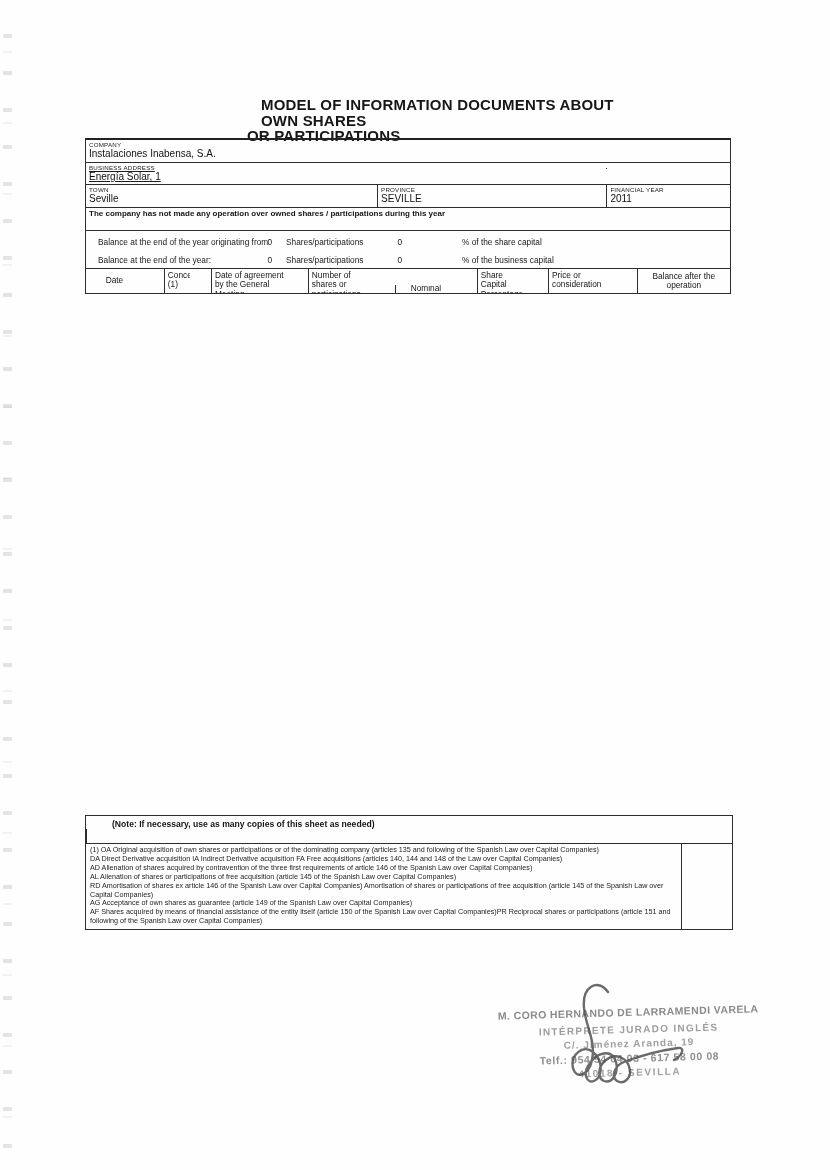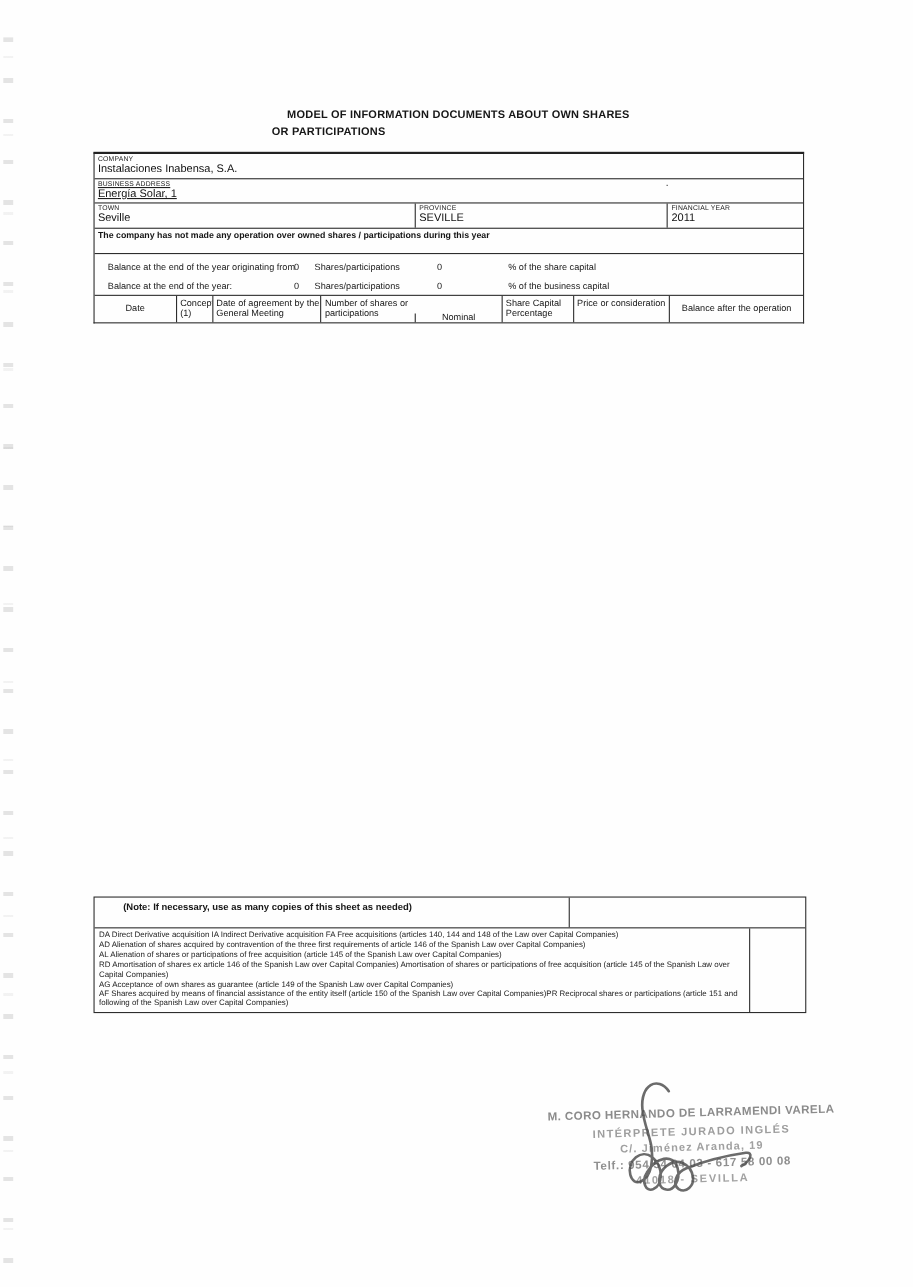--- a/index.html
+++ b/index.html
@@ -10,32 +10,32 @@
   }
   
   .scan-edge {
     position:absolute; left:3px; top:34px; width:9px; height:1120px;
     background:
       repeating-linear-gradient(to bottom, rgba(70,70,70,.14) 0 4px, transparent 4px 37px),
       repeating-linear-gradient(to bottom, transparent 0 17px, rgba(90,90,90,.07) 17px 19px, transparent 19px 71px);
   }
   .title {
     position:absolute; left:247px; top:97px; width:380px;
-    font-size:10px; font-weight:bold; letter-spacing:.2px; line-height:15.5px; color:#161616;
+    font-size:15px; font-weight:bold; letter-spacing:.2px; line-height:15.5px; color:#161616;
   }
   .title .t1 { display:block; padding-left:14px; }
   .title .t2 { display:block; }
 
   
   .info-table {
     position:absolute; left:85px; top:138px; width:646px;
     border:1px solid #2d2d2d; border-top:2px solid #222;
   }
   .irow { display:flex; border-bottom:1px solid #2d2d2d; }
-  .irow:last-child { border-bottom:none; }
+  .irow:last-child { border-bottom:none;gap:21px; }
   .icell { position:relative; padding:1px 0 0 3px; overflow:hidden; }
   .icell + .icell { border-left:1px solid #2d2d2d; }
   .lab { display:block; font-size:6.2px; letter-spacing:.2px; color:#222; line-height:7px; }
   .val { display:block; font-size:10px; line-height:11px; color:#111; }
   .r-company { height:23px; }
   .r-address { height:22px; }
   .r-town    { height:23px; }
   .c-company { width:522px; }
   .c-fiscal  { width:124px;margin-top:28px; }
   .c-address { width:100%;text-decoration:underline; }
@@ -67,21 +67,21 @@
   .ophead-cell.ctr { display:flex; align-items:center; justify-content:center; text-align:center; padding:0 2px; }
   .w0{width:74px;} .w1{width:33px;} .w2{width:99px;} .w3{width:86px;}
   .w4{width:79px;margin-top:16px;} .w5{width:65px;} .w6{width:88px;} .w7{width:122px;}
 
   
   .bottom-table {
     position:absolute; left:85px; top:815px; width:648px;
     border:1px solid #2d2d2d;
   }
   .brow { display:flex; }
-  .brow1 { height:28px; border-bottom:1px solid #2d2d2d; }
+  .brow1 { height:28px; border-bottom:1px solid #2d2d2d;flex-direction:column; }
   .bcell { overflow:hidden; }
   .bcell + .bcell { border-left:1px solid #2d2d2d; }
   .b-note { width:431px; padding:3px 0 0 26px; font-size:8.6px; font-weight:bold; color:#161616; }
   .b-sheet { width:165px; padding:2px 0 0 6px; font-size:10px; color:#111; }
   .b-blank1 { flex:1; }
   .brow2 { min-height:72px; }
   .b-foot { width:595px; padding:2px 3px 3px 4px; }
   .b-blank2 { flex:1; }
   .fline { font-size:7.2px; line-height:8.9px; color:#1c1c1c; }
 
@@ -179,20 +179,21 @@
 
   </div>
 
   <div class="bottom-table">
     <div class="brow brow1">
       <div class="bcell b-note">(Note: If necessary, use as many copies of this sheet as needed)</div>
       <div class="bcell b-blank1"></div>
     </div>
     <div class="brow brow2">
       <div class="bcell b-foot">
+        <div class="fline">(1) OA Original acquisition of own shares or participations or of the dominating company (articles 135 and following of the Spanish Law over Capital Companies)</div>
         <div class="fline">DA Direct Derivative acquisition IA Indirect Derivative acquisition FA Free acquisitions (articles 140, 144 and 148 of the Law over Capital Companies)</div>
         <div class="fline">AD Alienation of shares acquired by contravention of the three first requirements of article 146 of the Spanish Law over Capital Companies)</div>
         <div class="fline">AL Alienation of shares or participations of free acquisition (article 145 of the Spanish Law over Capital Companies)</div>
         <div class="fline">RD Amortisation of shares ex article 146 of the Spanish Law over Capital Companies) Amortisation of shares or participations of free acquisition (article 145 of the Spanish Law over Capital Companies)</div>
         <div class="fline">AG Acceptance of own shares as guarantee (article 149 of the Spanish Law over Capital Companies)</div>
         <div class="fline">AF Shares acquired by means of financial assistance of the entity itself (article 150 of the Spanish Law over Capital Companies)PR Reciprocal shares or participations (article 151 and following of the Spanish Law over Capital Companies)</div>
       </div>
       <div class="bcell b-blank2"></div>
     </div>
   </div>

